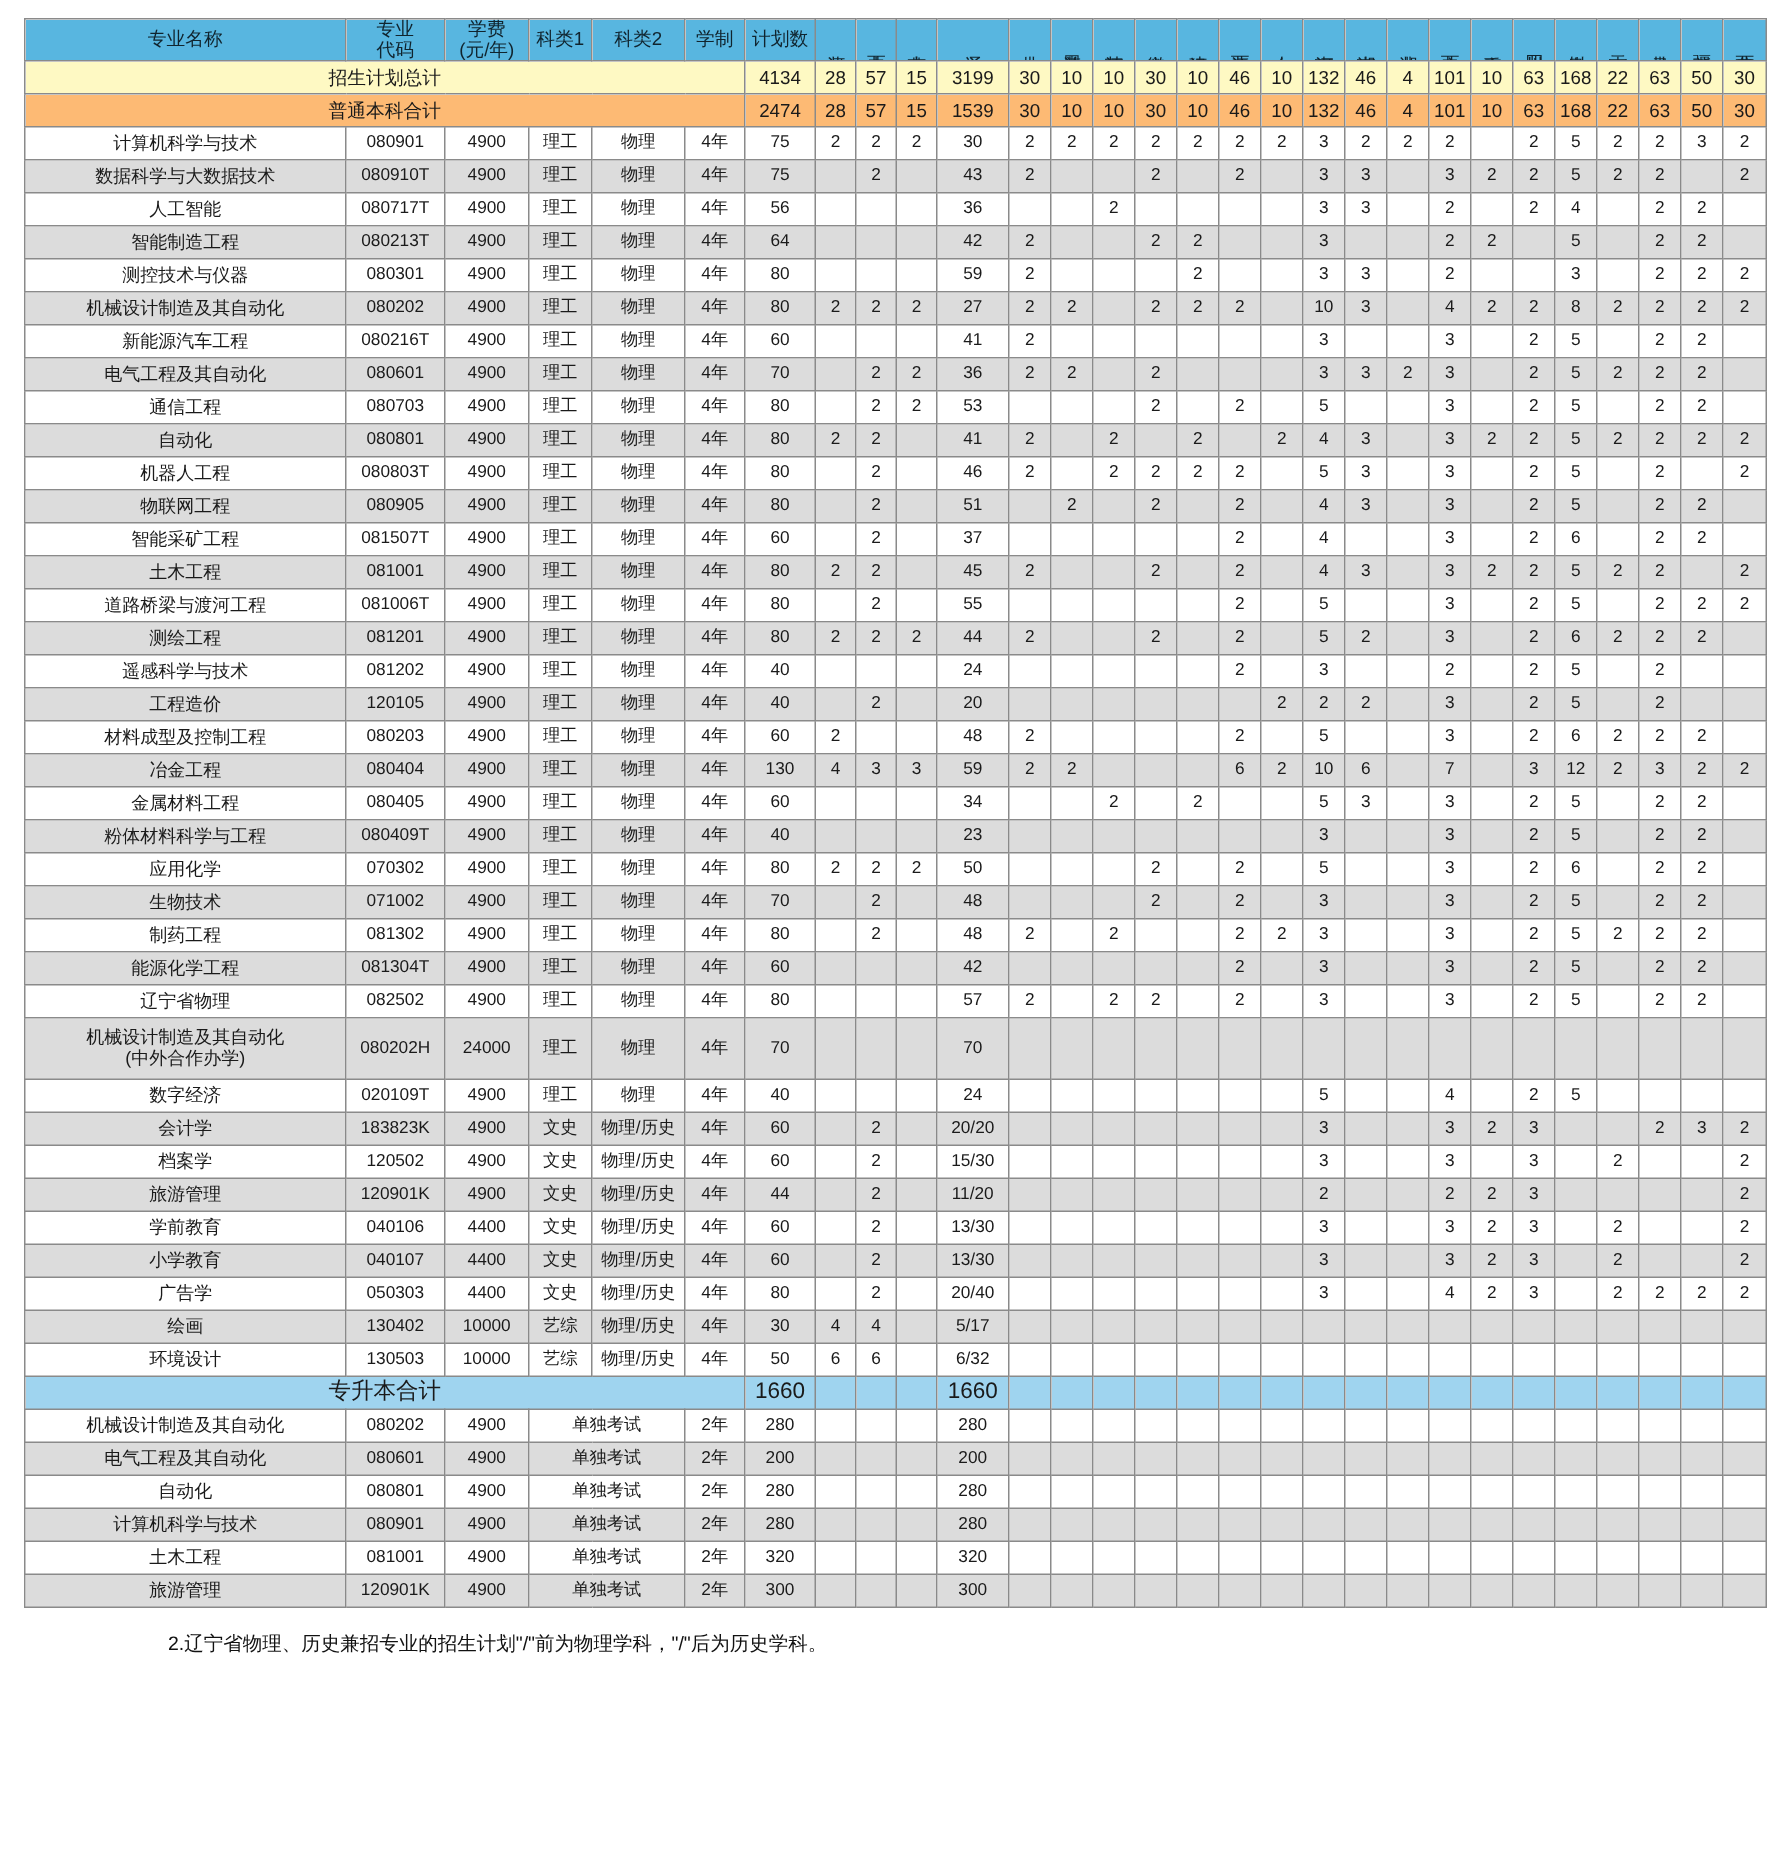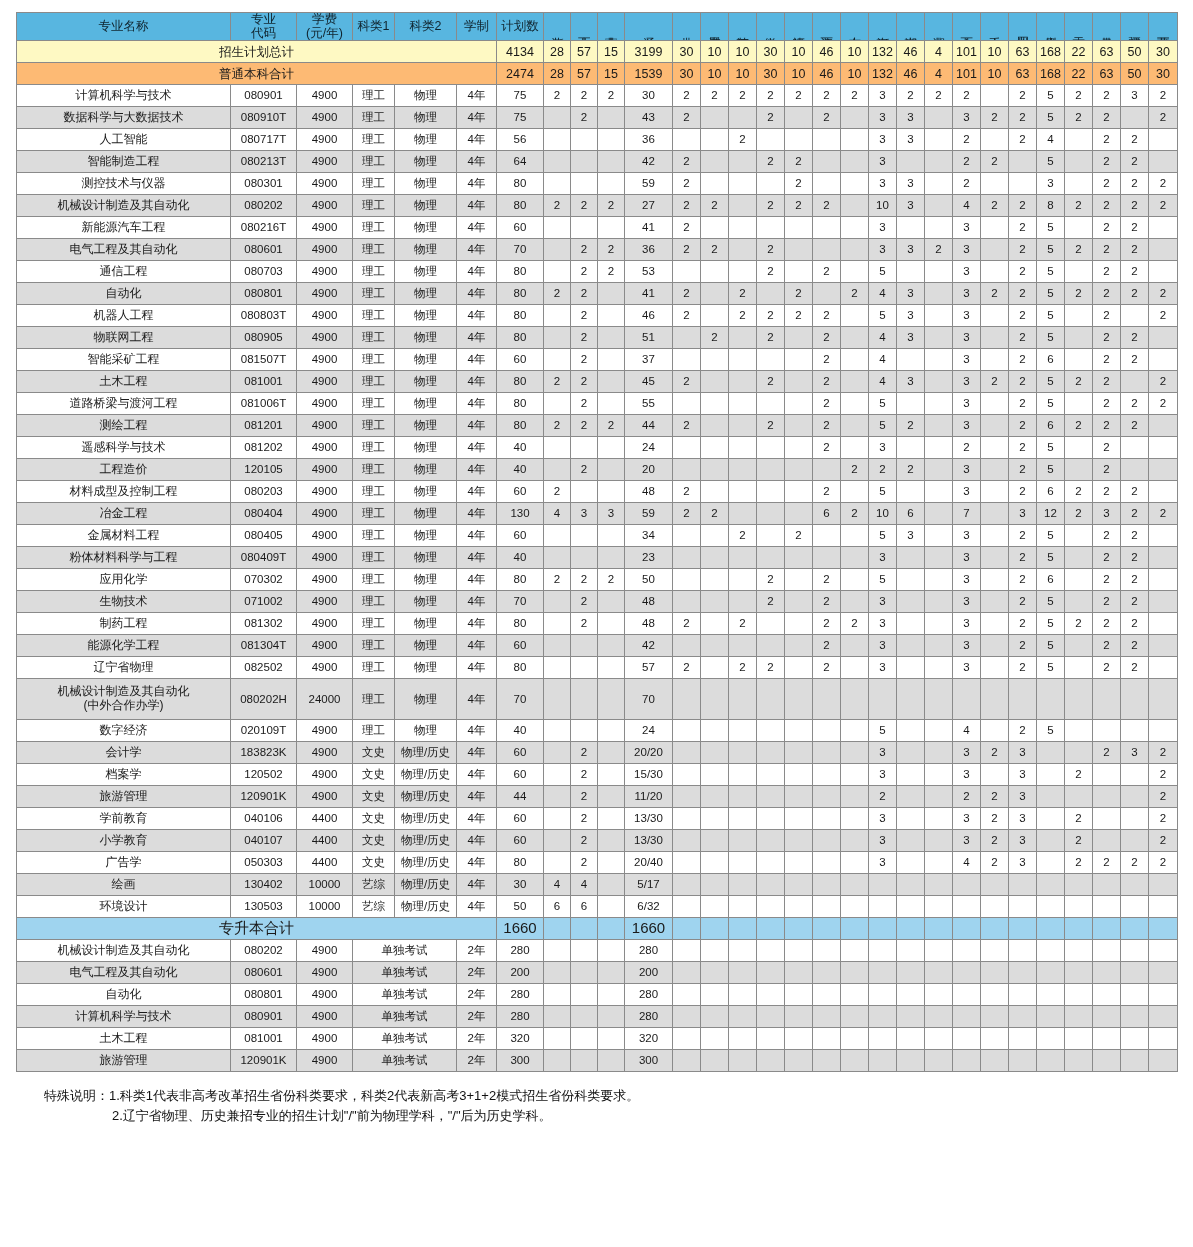--- a/index.html
+++ b/index.html
@@ -1593,17 +1593,16 @@
           <td></td>
           <td></td>
           <td></td>
           <td></td>
           <td></td>
         </tr>
       </tbody>
   </table>
 
   <div class="notes">
-    <div class="line1">特殊说明：1.科类1代表非高考改革招生省份科类要求，科类2代表新高考3+1+2模式招生省份科类要求。</div>
     <div class="line2">2.辽宁省物理、历史兼招专业的招生计划"/"前为物理学科，"/"后为历史学科。</div>
   </div>
 
 </div>
 
 </body></html>

